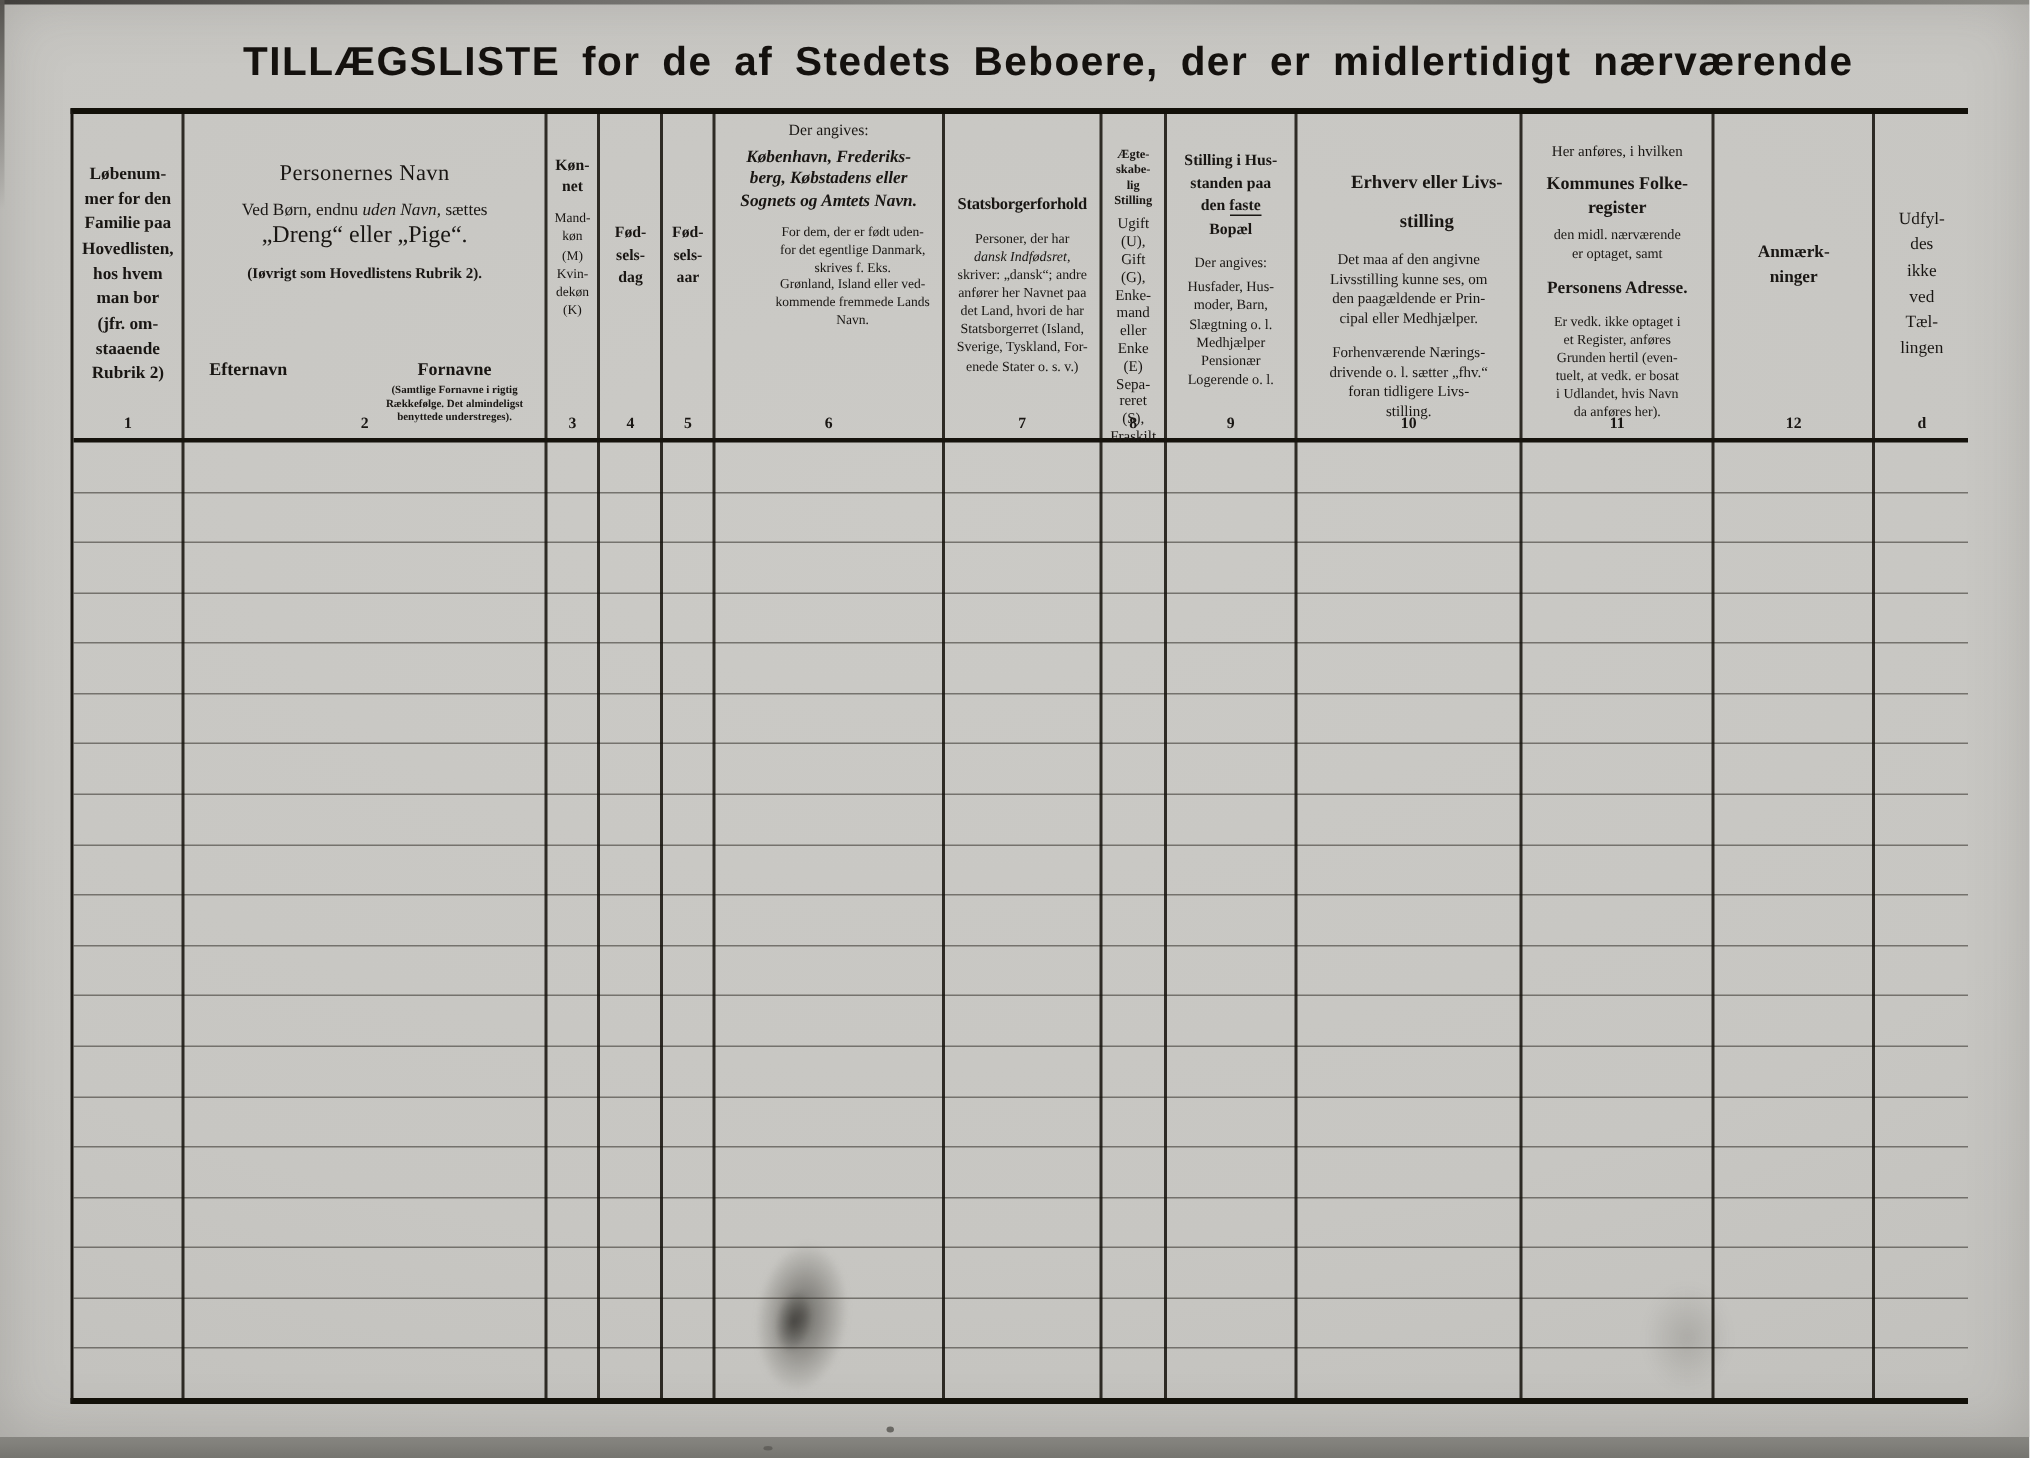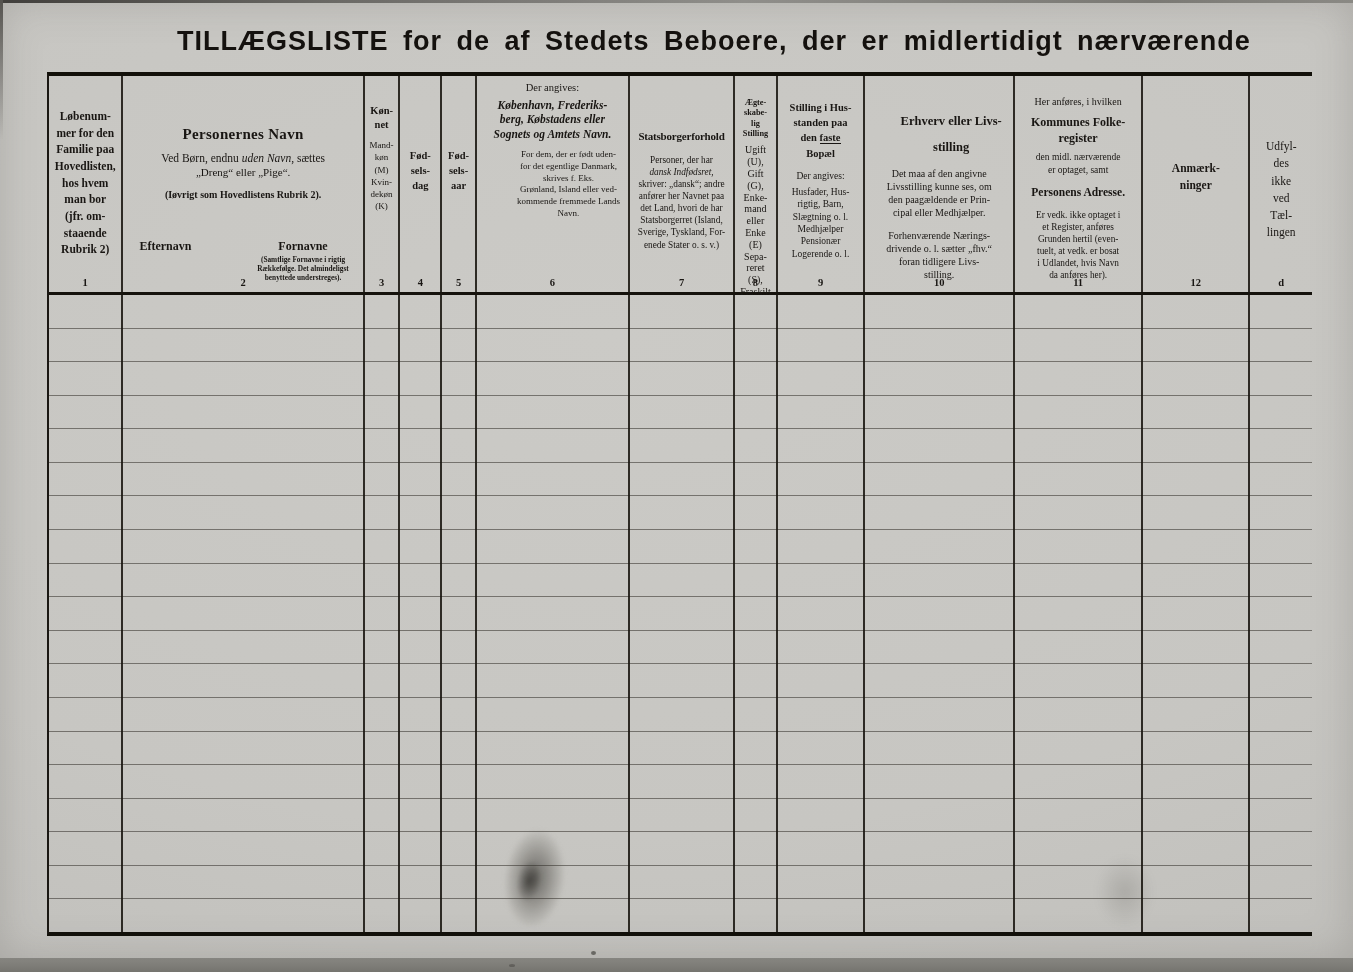--- a/index.html
+++ b/index.html
@@ -12,21 +12,21 @@
   .paper{
     position:absolute; left:0; top:0; right:0; bottom:14px;
     background:radial-gradient(120% 95% at 45% 35%, #cbcac6 0%, #c7c6c2 55%, #c1c0bc 82%, #b9b8b4 100%);
     box-shadow:inset 0 0 40px rgba(90,88,82,.25);
   }
   .edge-top{position:absolute;top:0;left:0;right:0;height:3px;
     background:linear-gradient(90deg,#413f3c,#6b6a66 25%,#8f8e8a 55%,#7a7974 85%,#8a8984);}
   .edge-left{position:absolute;top:0;left:0;width:3px;height:140px;
     background:linear-gradient(#55534f,rgba(85,83,79,0)); }
   .title{
-    position:absolute; left:177px; top:26px; margin:0;
+    position:absolute; left:162px; top:26px; margin:0;
     font-family:"Liberation Sans","DejaVu Sans",sans-serif;
     font-size:27px; font-weight:bold; letter-spacing:1px; word-spacing:6px;
     color:#14110e; white-space:nowrap;
   }
   
   .table{
     position:absolute; left:47px; top:72px; width:1263px; height:856px;
     border-top:4px solid #121009; border-bottom:4px solid #121009; border-left:2px solid #1a1712;
     box-sizing:content-box;
   }
@@ -39,23 +39,23 @@
   .col:last-child{border-right:none;}
   .w1{width:75px;} .w2{width:243px;} .w3{width:36px;} .w4{width:42px;} .w5{width:35px;}
   .w6{width:154px;} .w7{width:106px;} .w8{width:43px;} .w9{width:88px;} .w10{width:151px;}
   .w11{width:129px;} .w12{width:108px;} .w13{width:62px;}
   .hd{position:relative; height:219px; text-align:center; box-sizing:border-box; overflow:hidden;}
   .num{position:absolute; bottom:7px; left:0; right:0; text-align:center;
        font-size:10.5px; font-weight:bold;}
   .pl{white-space:pre-line;} .i{font-style:italic;} .u{border-bottom:1.5px solid currentColor;}
   
   .c1t{padding-top:32px; font-size:11.5px; font-weight:bold; line-height:1.45;}
-  .c2-title{padding-top:50px; font-size:15px; font-weight:bold; letter-spacing:.3px;}
+  .c2-title{padding-top:32px; font-size:15px; font-weight:normal; letter-spacing:.3px;}
   .c2-note1{margin-top:9px; font-size:11.5px;}
-  .c2-note2{font-size:11px; margin-top:2px;}
+  .c2-note2{font-size:16px; margin-top:2px;}
   .c2-note3{margin-top:11px; font-size:10px; font-weight:bold;}
   .c2-bottom{position:absolute; left:0; right:0; top:163px; display:flex; align-items:flex-start;}
   .c2-efternavn{font-size:12px; font-weight:bold; margin-left:16px; text-align:left;}
   .c2-fornavne{margin-left:auto; margin-right:14px; text-align:center;}
   .c2-fornavne-label{font-size:12px; font-weight:bold;}
   .c2-fornavne-note{font-size:7.3px; line-height:1.25; font-weight:bold; margin-top:1px;}
   .c3-title{padding-top:28px; font-size:10.5px; font-weight:bold; line-height:1.3;}
   .c3-sub{margin-top:8px; font-size:9px; line-height:1.35;}
   .c45-title{padding-top:72px; font-size:10.5px; font-weight:bold; line-height:1.45;}
   .c6-title{padding-top:22px; font-size:13px; font-weight:bold;}
@@ -254,21 +254,21 @@
         </div>
 
         <div class="col w9">
           <div class="hd">
             <div class="c9-title pl"><span>Stilling i Hus-
 standen paa
 den </span><span class="u">faste</span><span>
 Bopæl</span></div>
             <div class="c9-sub">Der angives:</div>
             <div class="c9-note pl">Husfader, Hus-
-rigtig, Barn,
+moder, Barn,
 Slægtning o. l.
 Medhjælper
 Pensionær
 Logerende o. l.</div>
             <div class="num">9</div>
           </div>
         </div>
 
         <div class="col w10">
           <div class="hd">

